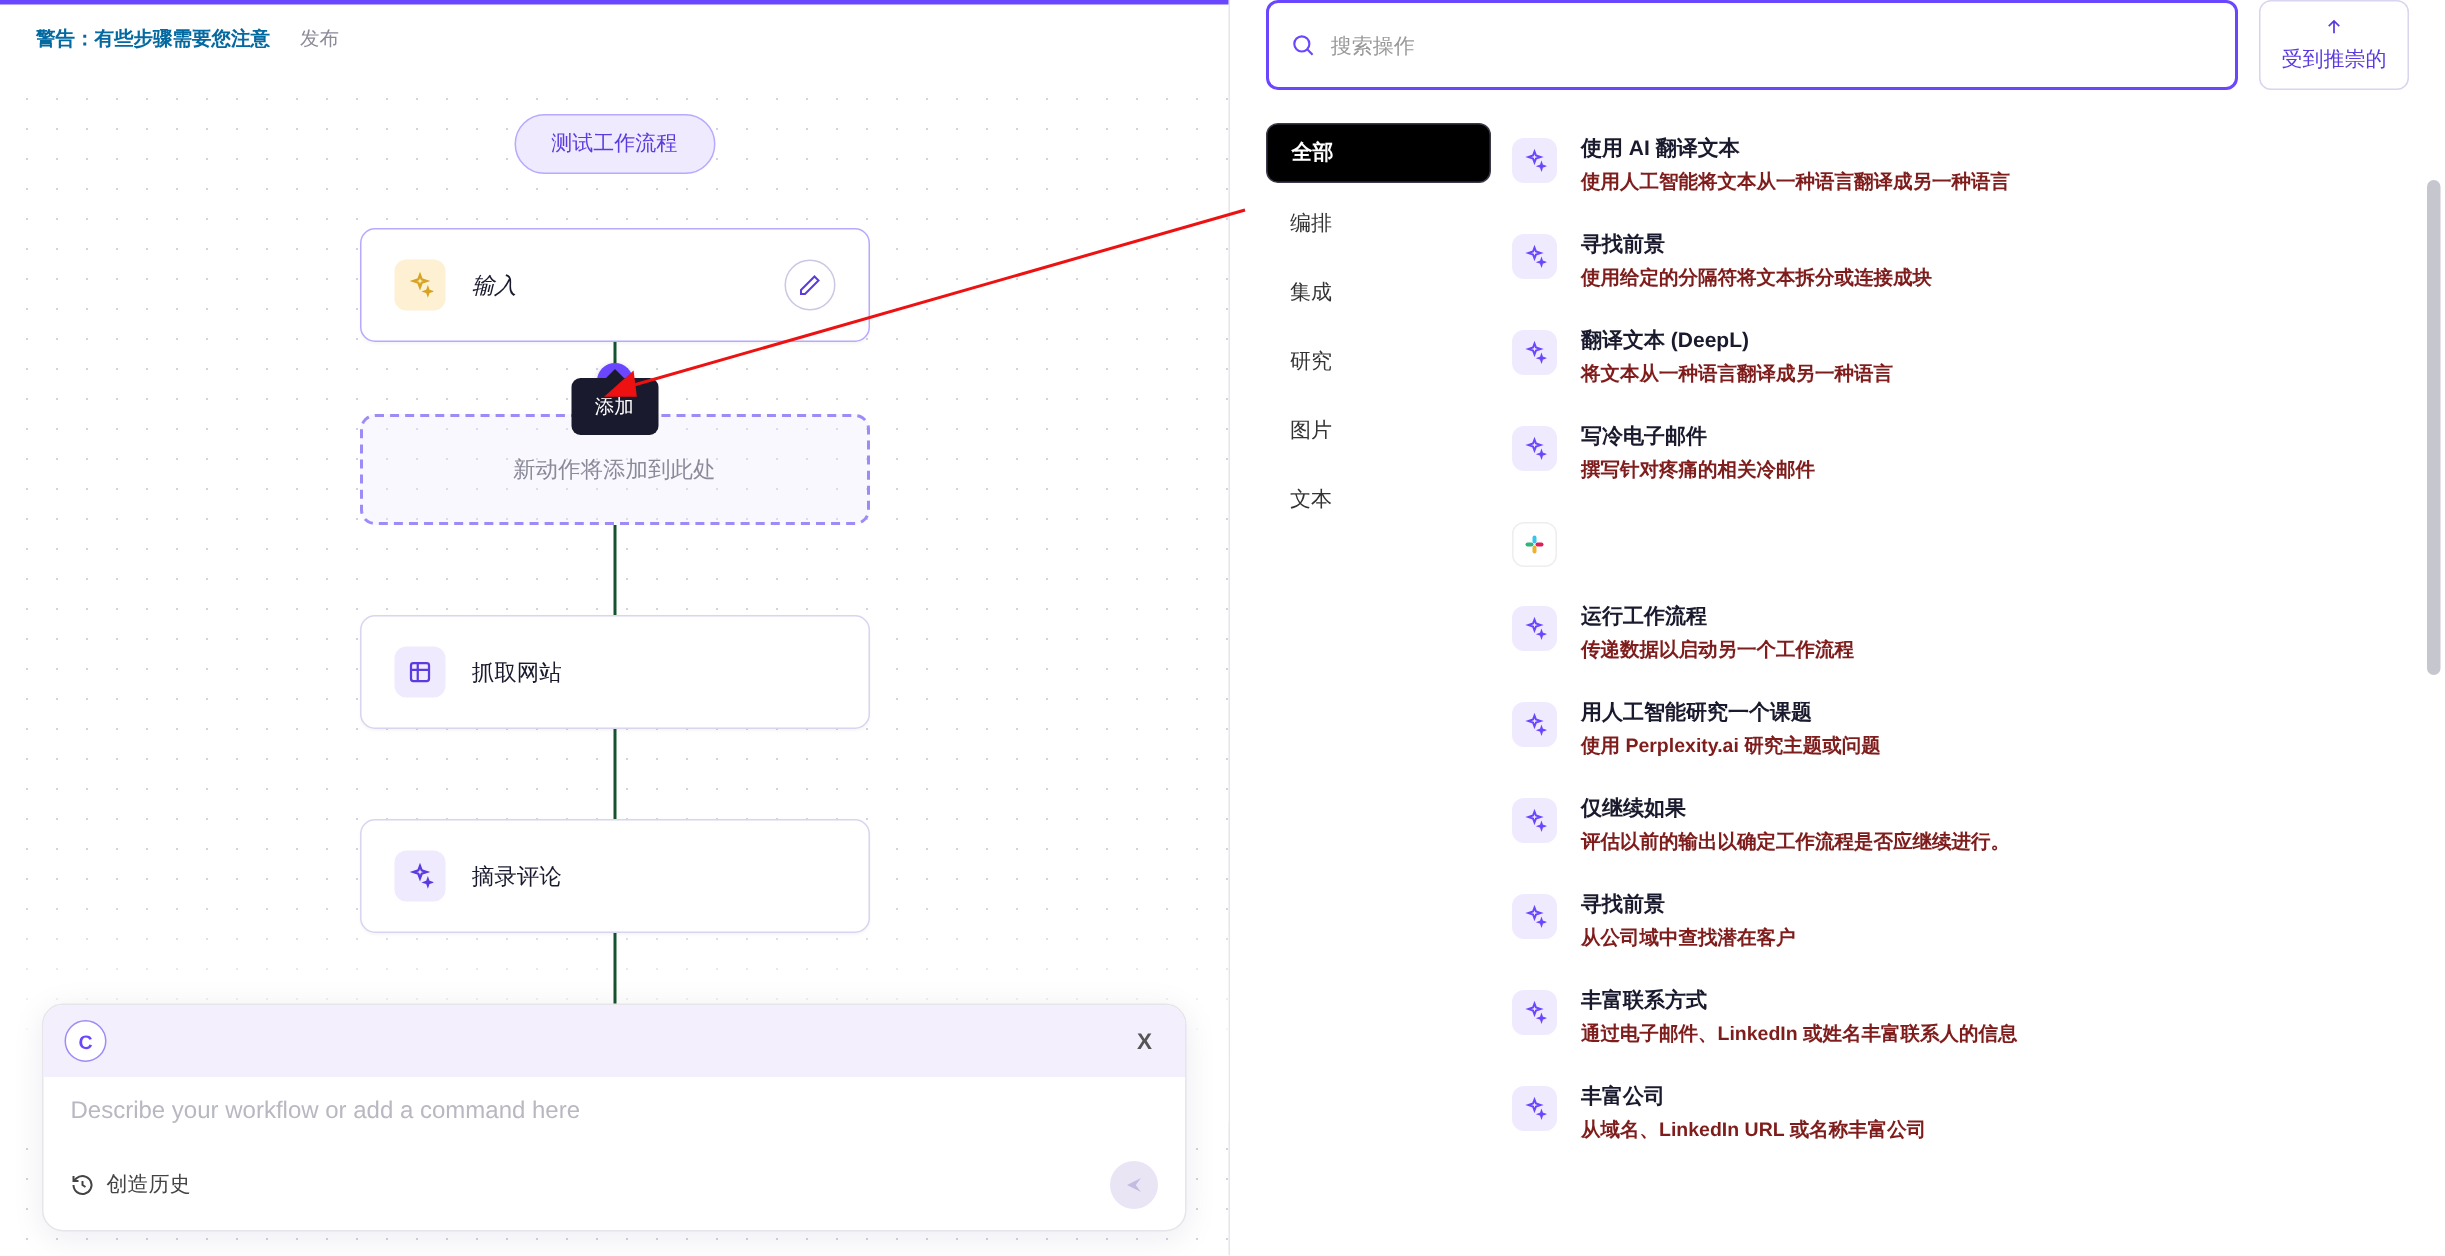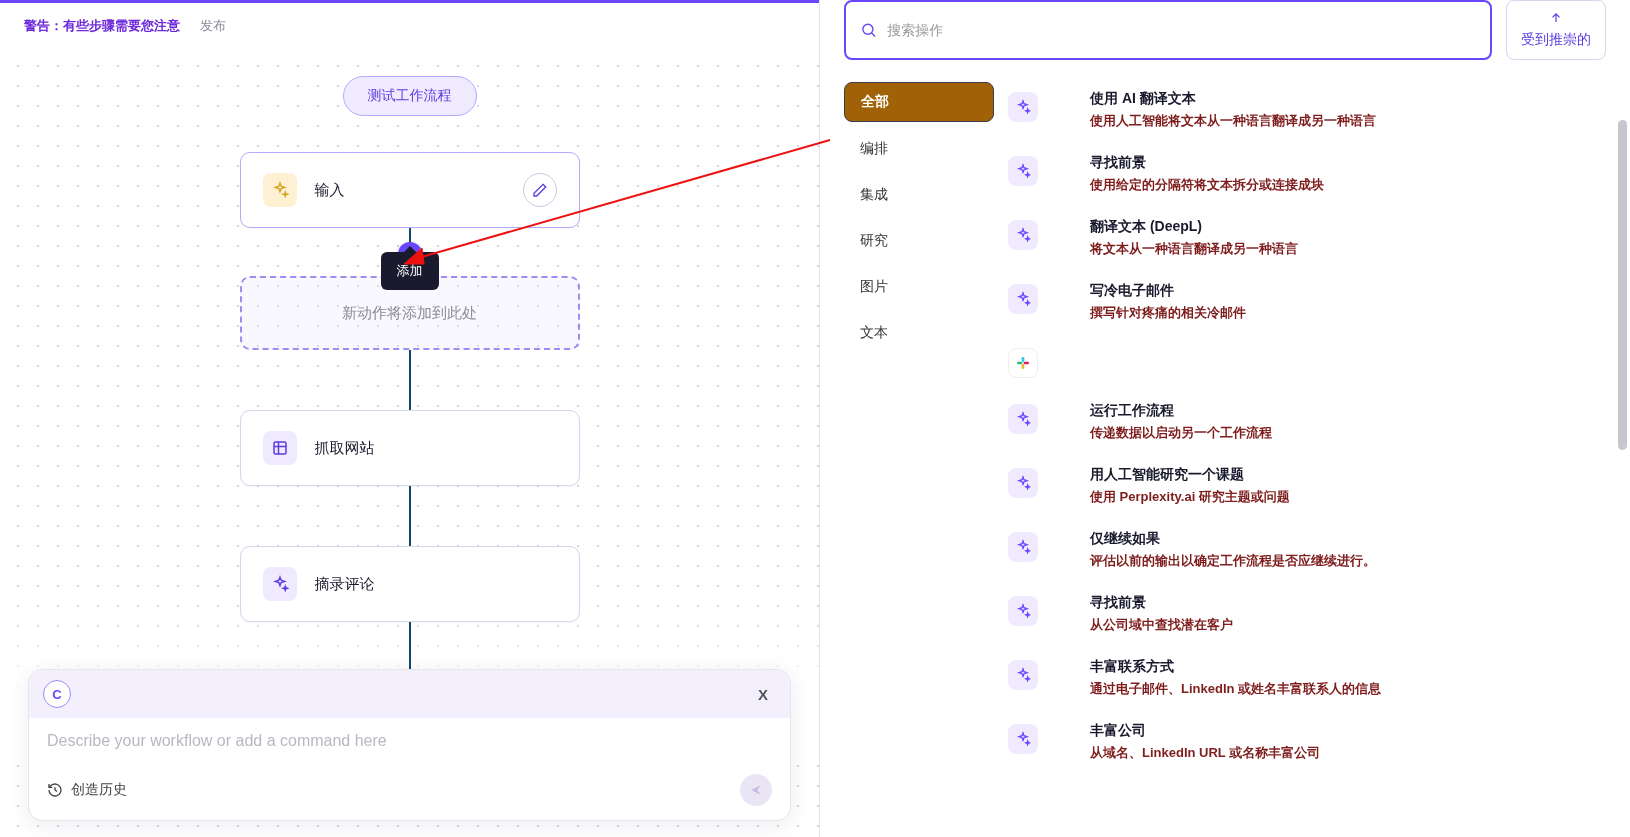--- a/index.html
+++ b/index.html
@@ -6,39 +6,39 @@
 body { font-family: -apple-system, BlinkMacSystemFont, "Segoe UI", "PingFang SC", "Microsoft YaHei", sans-serif; background: #fff; color: #1a1a2e; width: 1630px; height: 837px; overflow: hidden; position: relative; }
 
 .app { display: flex; width: 100%; height: 100%; }
 
 
 .left { flex: 0 0 820px; position: relative; border-right: 1px solid #e5e5ea; background: #fff; height: 100%; }
 .dots-bg { position: absolute; top: 48px; left: 0; right: 0; bottom: 0; background-image: radial-gradient(circle, #d3d3dc 1px, transparent 1px); background-size: 20px 20px; background-position: 8px 8px; }
 .dots-bg::after { content: ""; position: absolute; left: 0; right: 0; top: 550px; height: 150px; background: linear-gradient(to bottom, rgba(255,255,255,0), #fff 70%); pointer-events: none; }
 
 .topbar { position: relative; z-index: 2; display: flex; align-items: center; gap: 20px; padding: 10px 24px; height: 48px; border-top: 3px solid #6b46ff; }
-.warn-text { font-size: 13px; font-weight: 600; color: #6d28d9; }
+.warn-text { font-size: 13px; font-weight: 600; color: #0369a1; }
 .publish-text { font-size: 13px; color: #8a8a99; cursor: pointer; }
 
 .canvas { position: relative; z-index: 1; padding-top: 28px; height: calc(100% - 48px); }
 
 .test-pill { display: inline-block; position: relative; left: 50%; transform: translateX(-50%); padding: 10px 24px; border-radius: 999px; border: 1px solid #b8a9ff; background: #efeafe; color: #5b3be0; font-size: 14px; font-weight: 500; cursor: pointer; }
 
 .flow { position: relative; margin: 36px auto 0; width: 340px; }
 .node { position: relative; background: #fff; border: 1px solid #d9d4ef; border-radius: 10px; padding: 20px 22px; display: flex; align-items: center; gap: 18px; box-shadow: 0 1px 2px rgba(0,0,0,.04); }
-.node-input { border-color: #b8a9ff; }
+.node-input { border-color: #b8a9ff; font-style: italic; }
 .node-icon { width: 34px; height: 34px; border-radius: 8px; display: flex; align-items: center; justify-content: center; flex-shrink: 0; }
 .node-icon.yellow { background: #fdf0d3; color: #d6a322; }
 .node-icon.purple { background: #efeafe; color: #5b3be0; }
 .node-icon svg { width: 18px; height: 18px; }
 .node-title { font-size: 15px; font-weight: 500; color: #1a1a2e; }
 .edit-btn { margin-left: auto; width: 34px; height: 34px; border-radius: 50%; border: 1px solid #ccc7e3; display: flex; align-items: center; justify-content: center; color: #5b3be0; background: #fff; cursor: pointer; }
 .edit-btn svg { width: 16px; height: 16px; }
 
-.connector { position: relative; width: 2px; background: #0c4a6e; margin: 0 auto; }
+.connector { position: relative; width: 2px; background: #14532d; margin: 0 auto; }
 .c25 { height: 26px; }
 .c-long { height: 60px; }
 .plus-dot { position: absolute; left: 50%; bottom: -12px; transform: translateX(-50%); width: 24px; height: 24px; border-radius: 50%; background: #6b46ff; color: #fff; display: flex; align-items: center; justify-content: center; font-size: 16px; box-shadow: 0 1px 4px rgba(0,0,0,.2); cursor: pointer; z-index: 3; }
 
 .tooltip { position: absolute; left: 50%; transform: translateX(-50%); top: 24px; background: #1a1a2e; color: #fff; font-size: 13px; padding: 10px 16px; border-radius: 6px; white-space: nowrap; z-index: 5; }
 .tooltip::before { content: ""; position: absolute; top: -6px; left: 50%; transform: translateX(-50%); border: 6px solid transparent; border-bottom-color: #1a1a2e; border-top: 0; }
 
 .drop-node { border: 2px dashed #9e8bf5; background: rgba(239,234,254,.35); height: 74px; display: flex; align-items: center; justify-content: center; color: #8a8a99; font-size: 15px; border-radius: 10px; position: relative; }
 
 .peek-node { border-top-left-radius: 10px; border-top-right-radius: 10px; border-bottom: none; height: 28px; overflow: hidden; }
@@ -72,28 +72,28 @@
 .search-box { flex: 1; display: flex; align-items: center; gap: 10px; border: 2px solid #6b46ff; border-radius: 8px; padding: 12px 14px; }
 .search-box svg { width: 18px; height: 18px; color: #6b46ff; }
 .search-box input { border: none; outline: none; font-size: 14px; color: #555; width: 100%; background: transparent; }
 .search-box input::placeholder { color: #999; }
 .search-index-btn { display: flex; align-items: center; gap: 6px; border: 1px solid #d9d4ef; border-radius: 8px; padding: 10px 14px; color: #5b3be0; font-size: 14px; cursor: pointer; background: #fff; flex-direction: column; }
 .search-index-btn svg { width: 14px; height: 14px; }
 
 .rp-body { flex: 1; display: flex; overflow: hidden; padding: 0 24px; }
 .cat-list { flex: 0 0 150px; display: flex; flex-direction: column; gap: 8px; padding-top: 4px; }
 .cat-item { font-size: 14px; padding: 10px 16px; border-radius: 8px; color: #333; cursor: pointer; }
-.cat-item.active { background: #a16207; color: #fff; font-weight: 600; border: 1px solid #3a3a4a; }
+.cat-item.active { background: #000000; color: #fff; font-weight: 600; border: 1px solid #3a3a4a; }
 
 .action-list { flex: 1; overflow-y: auto; padding-left: 8px; padding-right: 4px; }
 .action-item { display: flex; gap: 16px; padding: 12px 6px; cursor: pointer; border-radius: 8px; }
 .ai-icon { width: 30px; height: 30px; border-radius: 8px; background: #efeafe; display: flex; align-items: center; justify-content: center; flex-shrink: 0; color: #6b46ff; margin-top: 2px; }
 .ai-icon svg { width: 16px; height: 16px; }
 .ai-icon.slack { background: #fff; border: 1px solid #eee; }
-.ai-txt { display: flex; flex-direction: column; gap: 4px; margin-left: 36px; }
+.ai-txt { display: flex; flex-direction: column; gap: 4px; }
 .ai-title { font-size: 14px; font-weight: 600; color: #1a1a2e; }
 .ai-desc { font-size: 13px; color: #7f1d1d; font-weight: bold; }
 
 
 .rp-scroll { position: absolute; right: 3px; top: 120px; width: 9px; height: 330px; background: #c6c6cf; border-radius: 5px; }
 
 </style>
 </head>
 <body>
 

